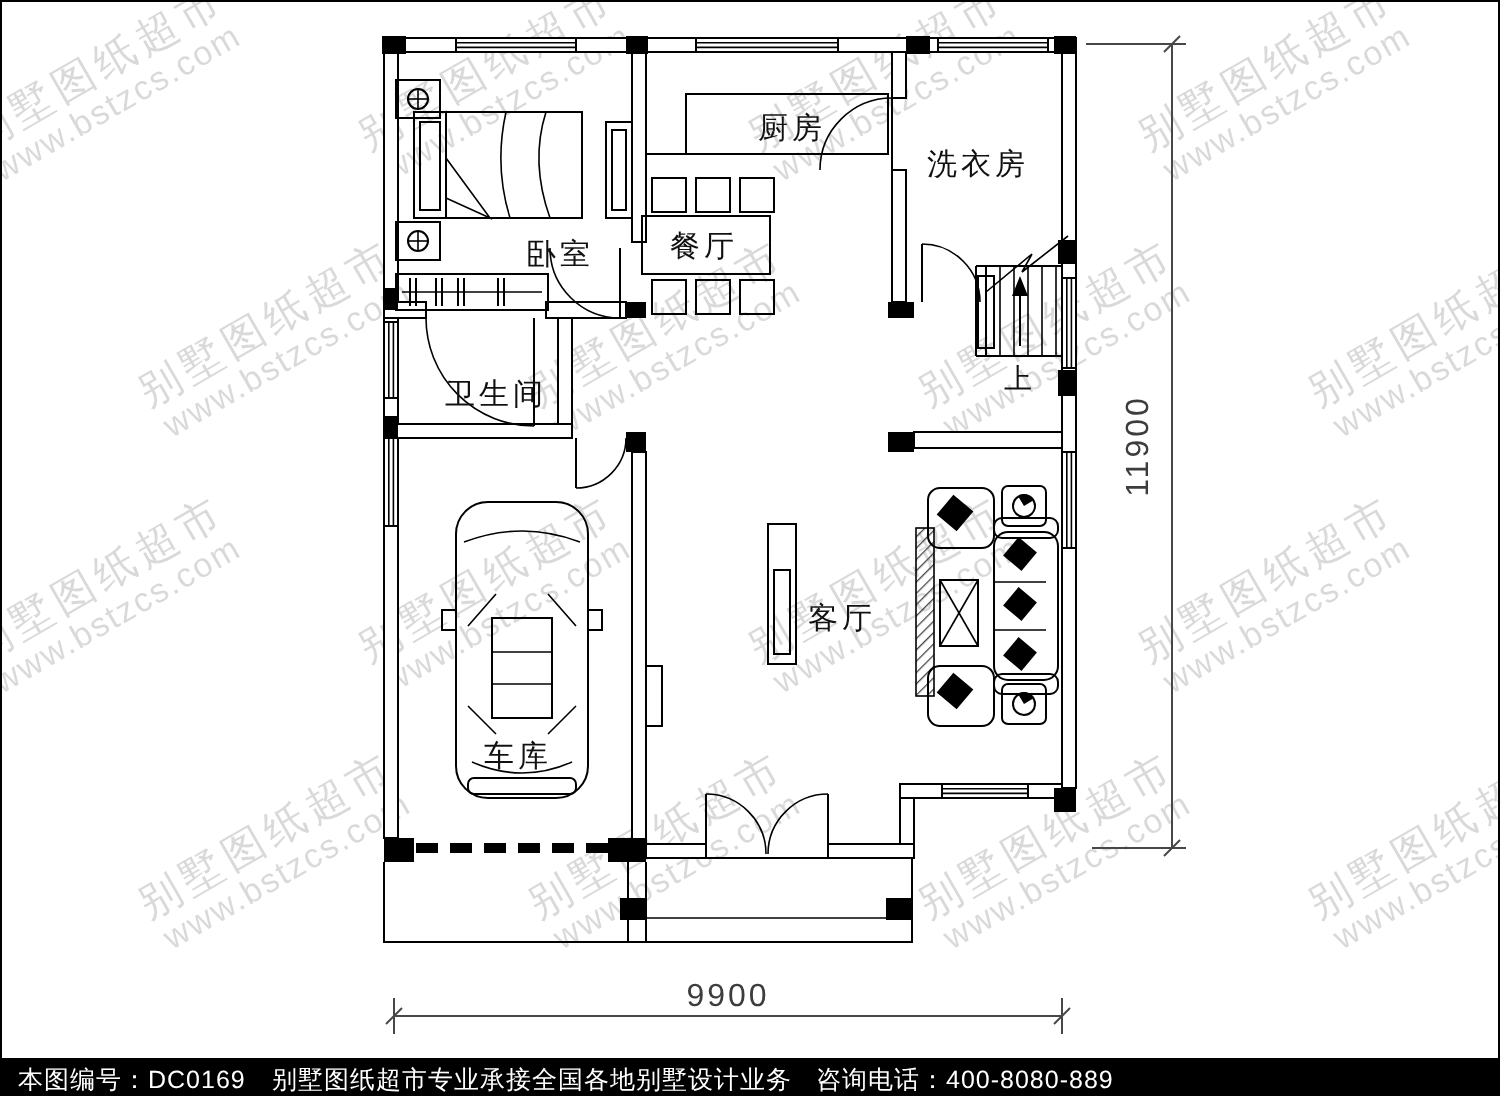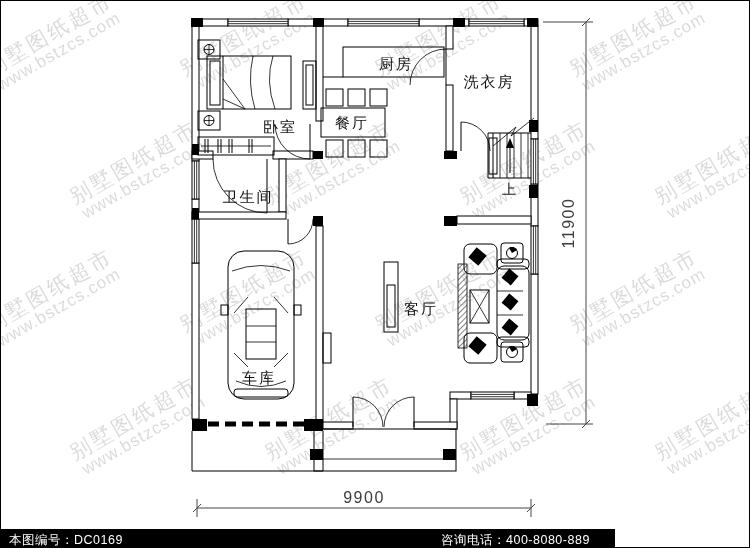--- a/index.html
+++ b/index.html
@@ -5,24 +5,24 @@
   html,body{margin:0;padding:0;background:#fff;}
   #page{position:relative;width:750px;height:548px;box-sizing:border-box;
         border:1px solid #000;overflow:hidden;background:#fff;
         font-family:"Liberation Sans",sans-serif;}
   #wm-layer{position:absolute;left:0;top:0;width:100%;height:100%;z-index:0;}
   .wm{position:absolute;transform:rotate(-30deg);transform-origin:left top;
       color:rgba(0,0,0,0.15);white-space:nowrap;line-height:1.05;text-align:center;}
   .wm .l1{display:block;font-size:21px;letter-spacing:3px;}
   .wm .l2{display:block;font-size:17px;letter-spacing:1px;}
   #plan-svg{position:absolute;left:0;top:0;z-index:1;}
-  #footer-bar{position:absolute;left:0;top:528px;width:614px;height:20px;
+  #footer-bar{position:absolute;left:0;top:528px;width:750px;height:20px;
       background:#000;color:#fff;z-index:2;font-size:12.5px;}
   #footer-bar span{position:absolute;top:3px;letter-spacing:0.5px;}
-  .f1{left:8px;} .f2{left:135px;} .f3{left:440px;} .f4{left:592px;}
+  .f1{left:8px;} .f2{left:135px;} .f3{left:407px;} .f4{left:592px;}
   text{font-family:"Liberation Sans",sans-serif;fill:#111;}
   .roomlbl{font-size:15px;letter-spacing:2px;}
   .dimlbl{font-size:16px;fill:#3d3d3d;letter-spacing:1.5px;}
   .wall{fill:#fff;stroke:#000;stroke-width:1;}
   .col{fill:#000;stroke:none;}
   .ln{stroke:#000;stroke-width:1;fill:none;}
   .thin{stroke:#000;stroke-width:0.8;fill:none;}
   .furn{stroke:#000;stroke-width:1;fill:none;}
   .dim{stroke:#474747;stroke-width:1;fill:none;}
 </style>
@@ -387,15 +387,16 @@
     <text class="roomlbl" x="488" y="86" text-anchor="middle">洗衣房</text>
     <text class="roomlbl" x="351" y="127" text-anchor="middle">餐厅</text>
     <text class="roomlbl" x="247" y="201" text-anchor="middle">卫生间</text>
     <text class="roomlbl" x="420" y="313" text-anchor="middle">客厅</text>
     <text class="roomlbl" x="258" y="382" text-anchor="middle">车库</text>
     <text class="roomlbl" x="509" y="193" text-anchor="middle" style="font-size:14px;">上</text>
   </svg>
 
   <div id="footer-bar">
     <span class="f1">本图编号：DC0169</span>
+    <span class="f2">别墅图纸超市专业承接全国各地别墅设计业务</span>
     <span class="f3">咨询电话：400-8080-889</span>
   </div>
 </div>
 
 </body></html>

